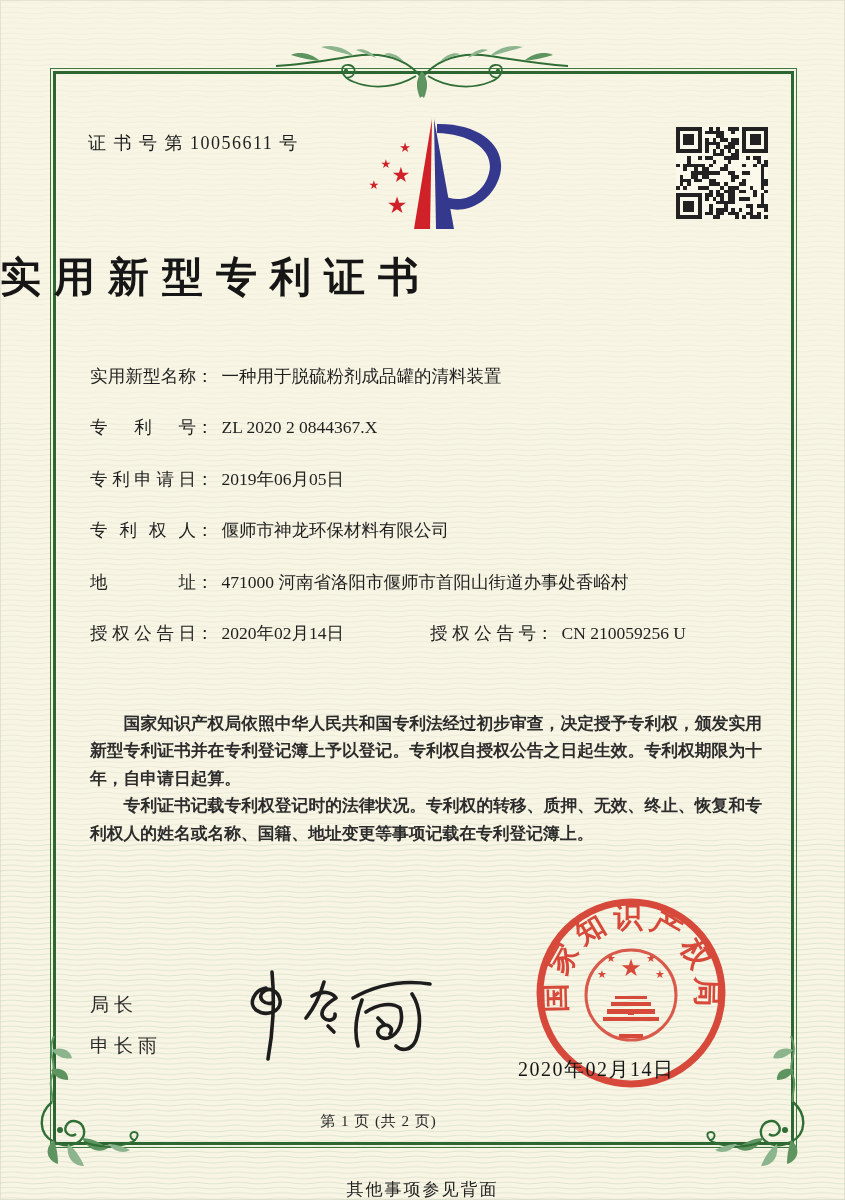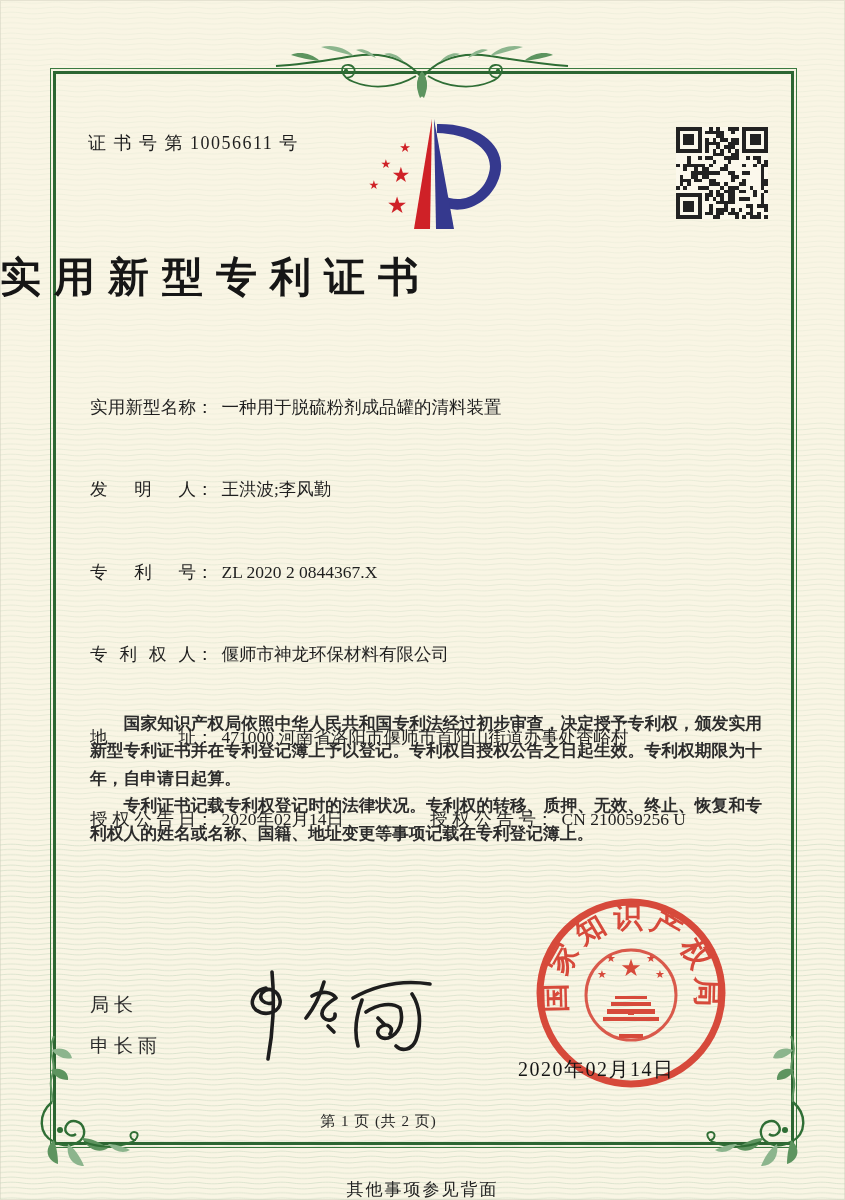--- a/index.html
+++ b/index.html
@@ -23,21 +23,21 @@
   .corner-orn.left{left:24px;}
   .corner-orn.right{left:701px;transform:scaleX(-1);}
   
   .content{position:absolute;inset:0;z-index:3;padding-left:48px;}
   .cert-no{position:absolute;left:88px;top:131px;font-size:18px;color:#1e1e1e;letter-spacing:1.5px;}
   .logo{position:absolute;left:345px;top:116px;}
   .qr{position:absolute;left:676px;top:127px;width:92px;height:92px;}
   .title{position:absolute;left:0;top:250px;width:845px;text-align:left;
     font-size:41px;font-weight:bold;color:#161616;letter-spacing:13px;margin:0;}
   .fields{position:absolute;left:90px;top:364px;width:675px;font-size:17.5px;color:#1f1f1f;}
-  .field-row{height:51.4px;white-space:nowrap;margin-top:31px;}
+  .field-row{height:51.4px;white-space:nowrap;}
   .flabel{display:inline-block;width:106px;text-align:justify;text-align-last:justify;vertical-align:top;}
   .fcolon{display:inline-block;margin-right:8px;}
   .grant-row .pair1{display:inline-block;width:340px;}
   .paragraphs{position:absolute;left:90px;top:710px;width:672px;
     font-size:16.8px;line-height:27.4px;color:#2c2c2c;text-align:justify;}
   .paragraphs p{margin:0;text-indent:2em;font-weight:bold;}
   .director{position:absolute;left:90px;top:992px;
     font-family:"Liberation Sans","DejaVu Sans",sans-serif;
     font-size:19px;color:#2b2b2b;font-weight:500;}
   .director .line{letter-spacing:5px;margin-bottom:15px;}
@@ -334,24 +334,24 @@
         </svg>
     </div>
 
     <h1 class="title">实用新型专利证书</h1>
 
     <div class="fields">
       <div class="field-row">
         <span class="flabel">实用新型名称</span><span class="fcolon">：</span><span>一种用于脱硫粉剂成品罐的清料装置</span>
       </div>
       <div class="field-row">
-        <span class="flabel">发明人</span><span class="fcolon">：</span><span>王洪波;李风勤</span>
+        <span class="flabel">专利号</span><span class="fcolon">：</span><span>ZL 2020 2 0844367.X</span>
       </div>
       <div class="field-row">
-        <span class="flabel">专利号</span><span class="fcolon">：</span><span>ZL 2020 2 0844367.X</span>
+        <span class="flabel">专利申请日</span><span class="fcolon">：</span><span>2019年06月05日</span>
       </div>
       <div class="field-row">
         <span class="flabel">专利权人</span><span class="fcolon">：</span><span>偃师市神龙环保材料有限公司</span>
       </div>
       <div class="field-row">
         <span class="flabel">地址</span><span class="fcolon">：</span><span>471000 河南省洛阳市偃师市首阳山街道办事处香峪村</span>
       </div>
       <div class="field-row grant-row">
         <span class="pair1"><span class="flabel">授权公告日</span><span class="fcolon">：</span><span>2020年02月14日</span></span><span><span class="flabel">授权公告号</span><span class="fcolon">：</span><span>CN 210059256 U</span></span>
       </div>

